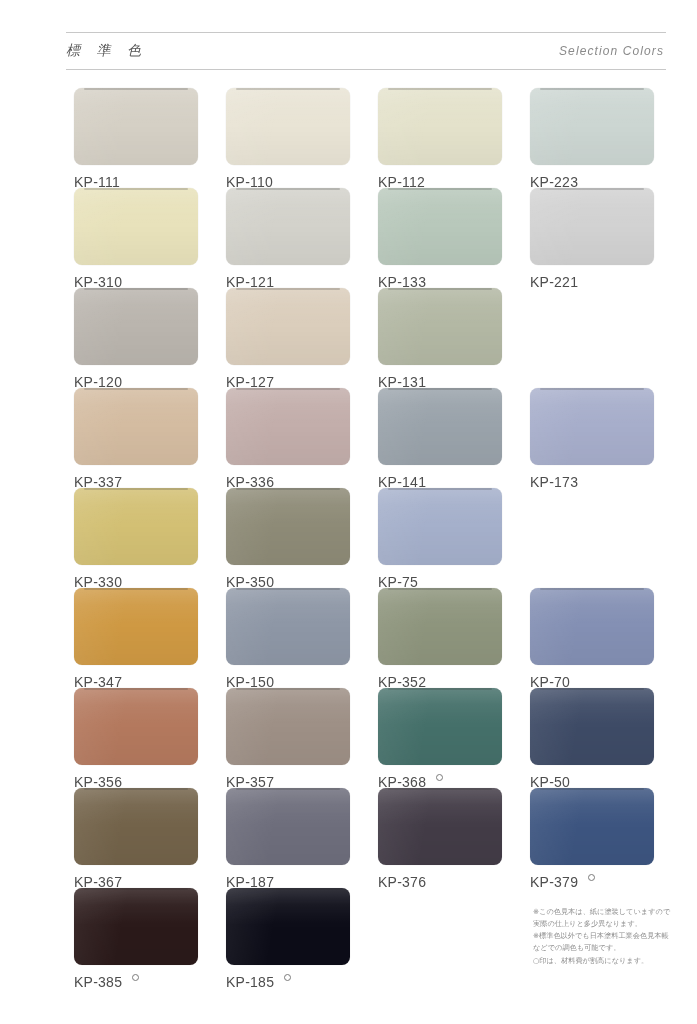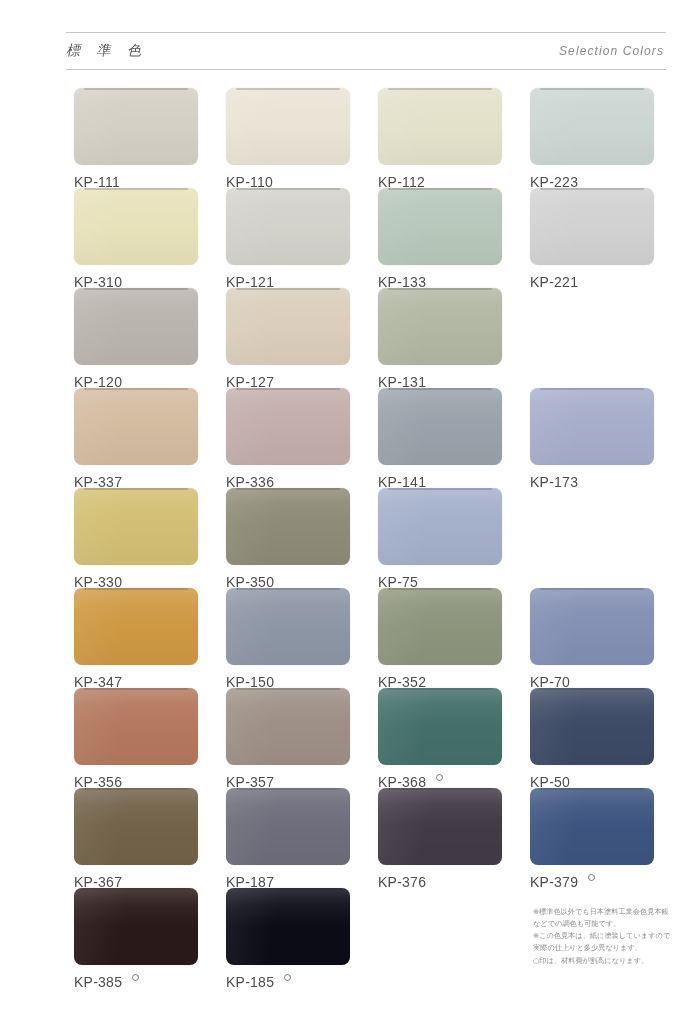--- a/index.html
+++ b/index.html
@@ -354,18 +354,18 @@
         <div class="swatch" style="background: rgb(13, 13, 24);"></div>
         <div class="label">
           <span>KP-185</span>
           <span class="mark-circle"></span>
         </div>
       </div>
     </div>
   </div>
 
 <div class="footnote" id="footnote-block">
+    <p>※この色見本は、紙に塗装していますので
+   実際の仕上りと多少異なります。</p>
     <p>※標準色以外でも日本塗料工業会色見本帳
    などでの調色も可能です。</p>
-    <p>※この色見本は、紙に塗装していますので
-   実際の仕上りと多少異なります。</p>
     <p>○印は、材料費が割高になります。</p>
   </div>
 
 </body></html>

